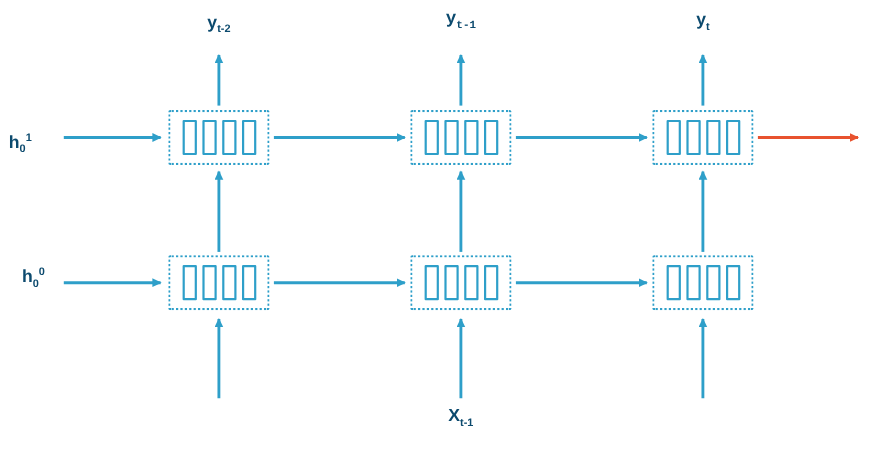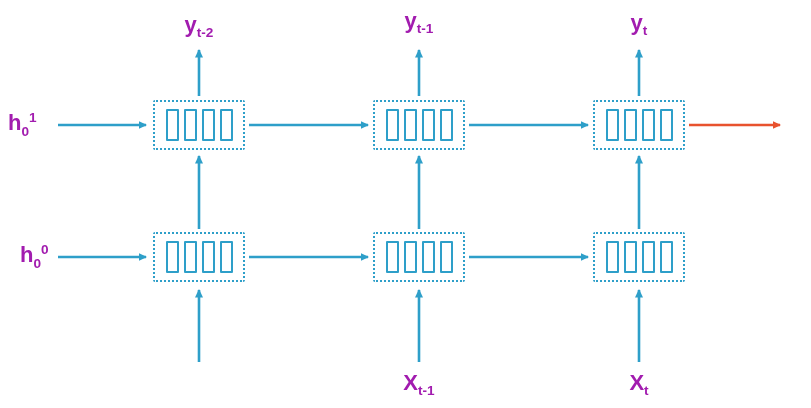--- a/index.html
+++ b/index.html
@@ -29,23 +29,23 @@
     display: block;
     width: 13px;
     height: 32px;
     border: 2px solid #2E9FC9;
     border-radius: 1px;
     background: #ffffff;
     box-sizing: border-box;
   }
   .lbl {
     position: absolute;
-    color: #a21caf;
+    color: #0c4a6e;
     font-weight: bold;
-    font-size: 22px;
+    font-size: 16px;
     white-space: nowrap;
   }
   .lbl sub, .lbl sup { font-size: 0.62em; font-weight: bold; }
   .lbl.centered { width: 90px; text-align: center; }
 </style>
 </head>
 <body>
 
 <div id="stage">
 
@@ -112,37 +112,34 @@
       <span class="unit"></span>
       <span class="unit"></span>
   </div>
   <div class="cell" style="left:593px; top:232px;">
     <span class="unit"></span>
       <span class="unit"></span>
       <span class="unit"></span>
       <span class="unit"></span>
   </div>
 
-  <div class="lbl" style="left:8px; top:110px;">
+  <div class="lbl" style="left:8px; top:120px;">
     <span>h</span><sub>0</sub><sup>1</sup>
   </div>
   <div class="lbl" style="left:20px; top:242px;">
     <span>h</span><sub>0</sub><sup>0</sup>
   </div>
 
   <div class="lbl centered" style="left:154px; top:12px;">
     <span>y</span><sub>t-2</sub>
   </div>
-  <div class="lbl centered" style="left:374px; top:8px;">
+  <div class="lbl centered" style="left:374px; top:8px;font-family:Liberation Mono, monospace;">
     <span>y</span><sub>t-1</sub>
   </div>
   <div class="lbl centered" style="left:594px; top:10px;text-align:center;">
     <span>y</span><sub>t</sub>
   </div>
 
   <div class="lbl centered" style="left:374px; top:370px;">
     <span>X</span><sub>t-1</sub>
   </div>
-  <div class="lbl centered" style="left:594px; top:370px;">
-    <span>X</span><sub>t</sub>
-  </div>
 
 </div>
 
 </body></html>

